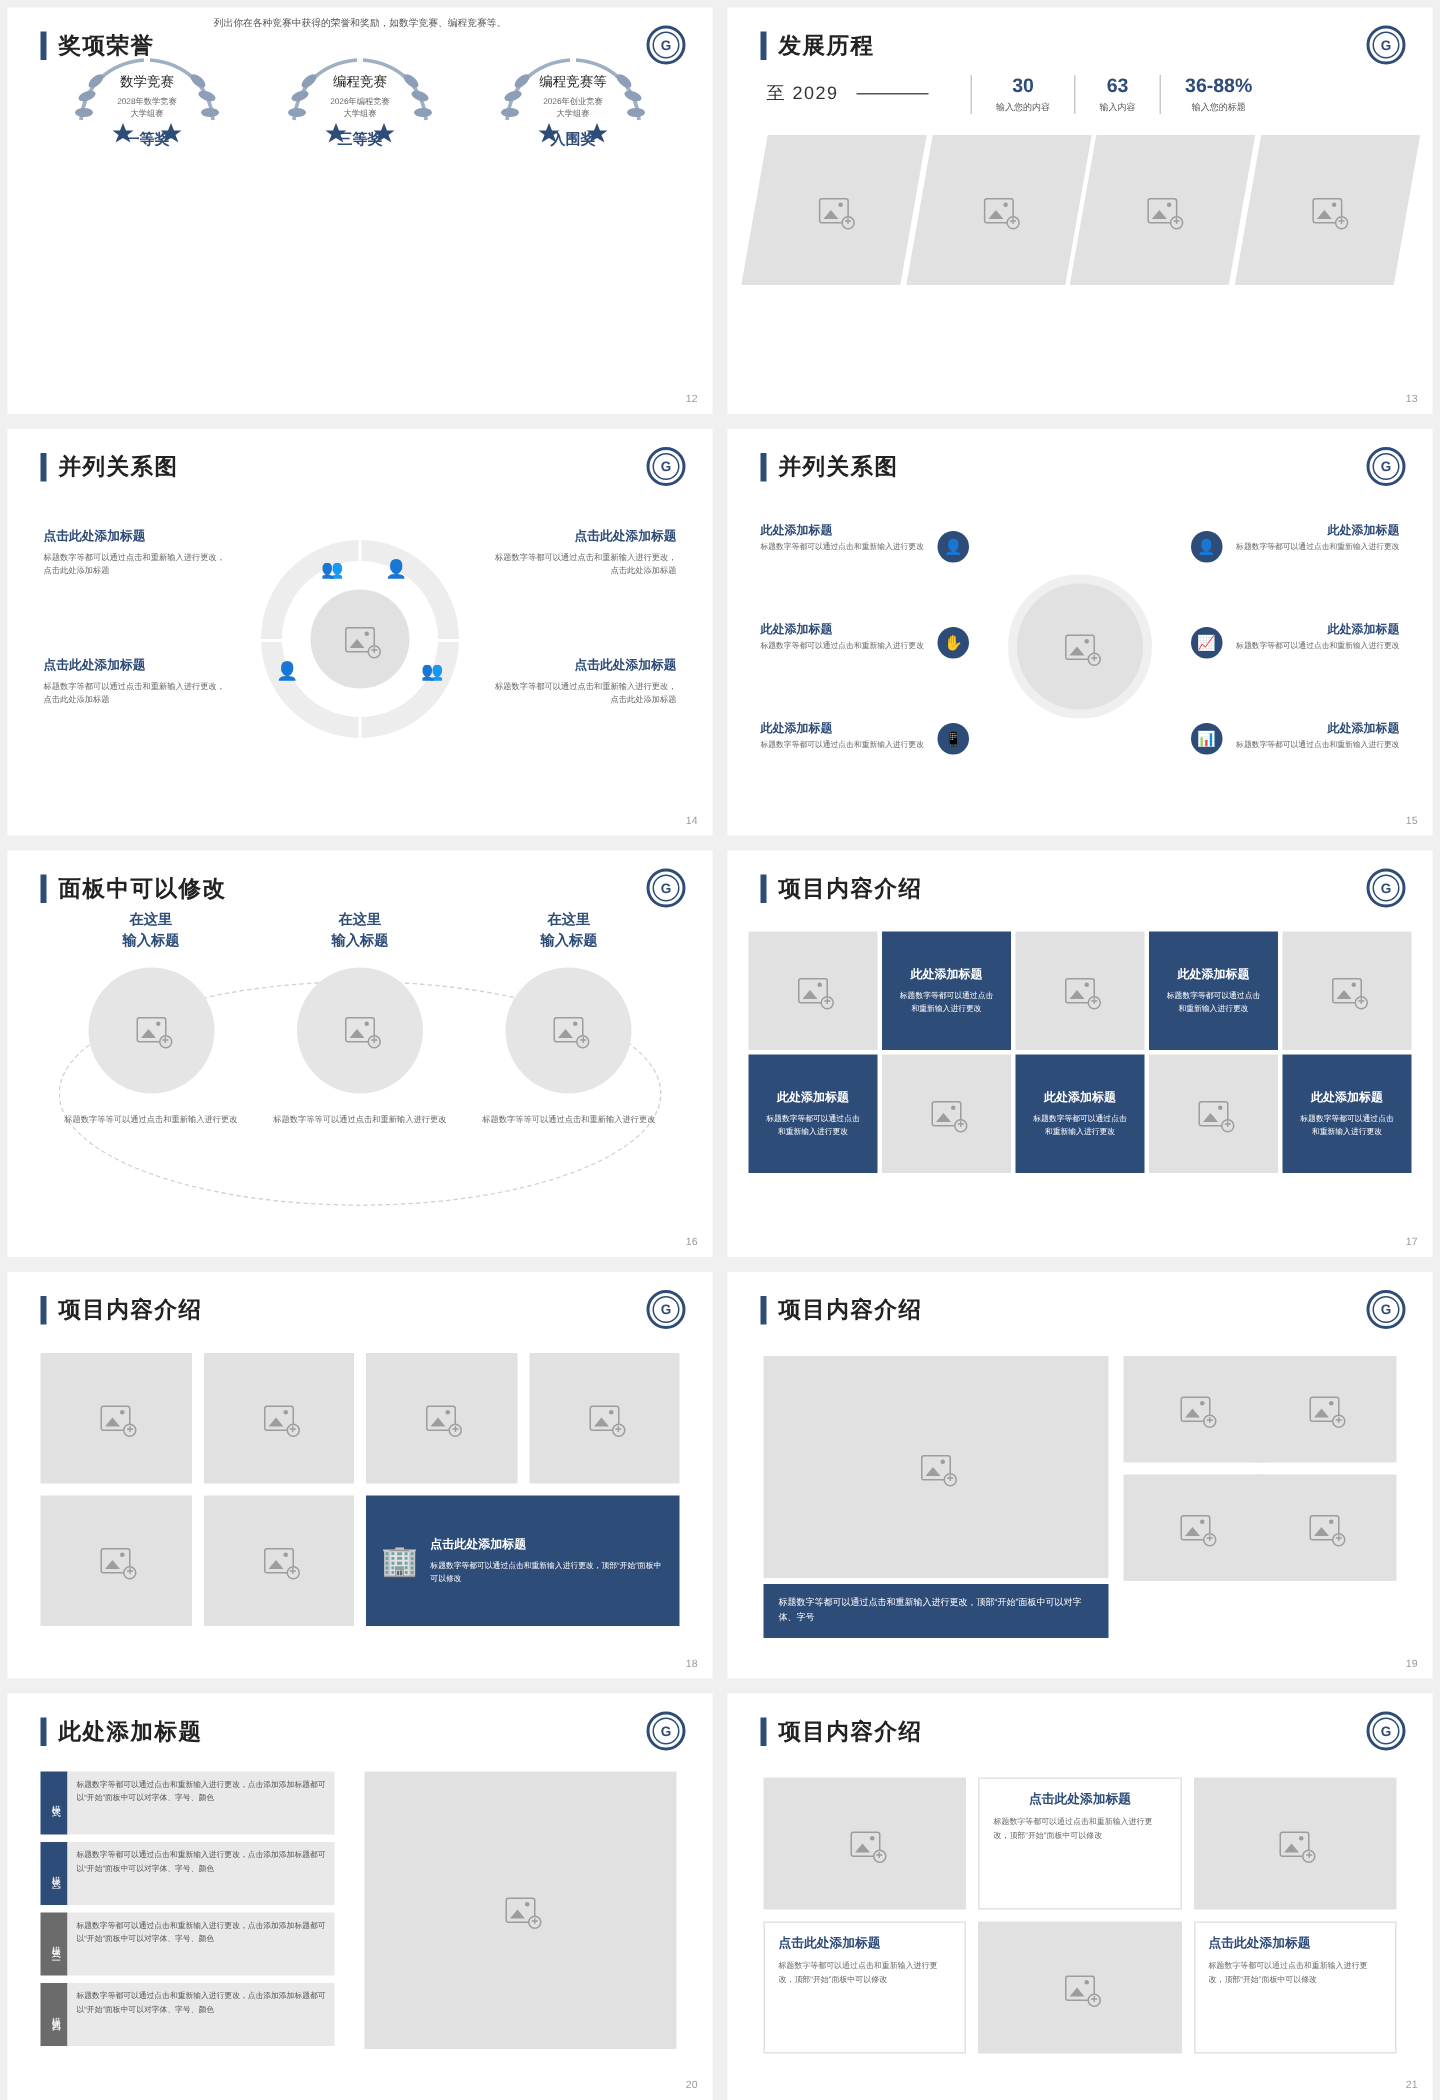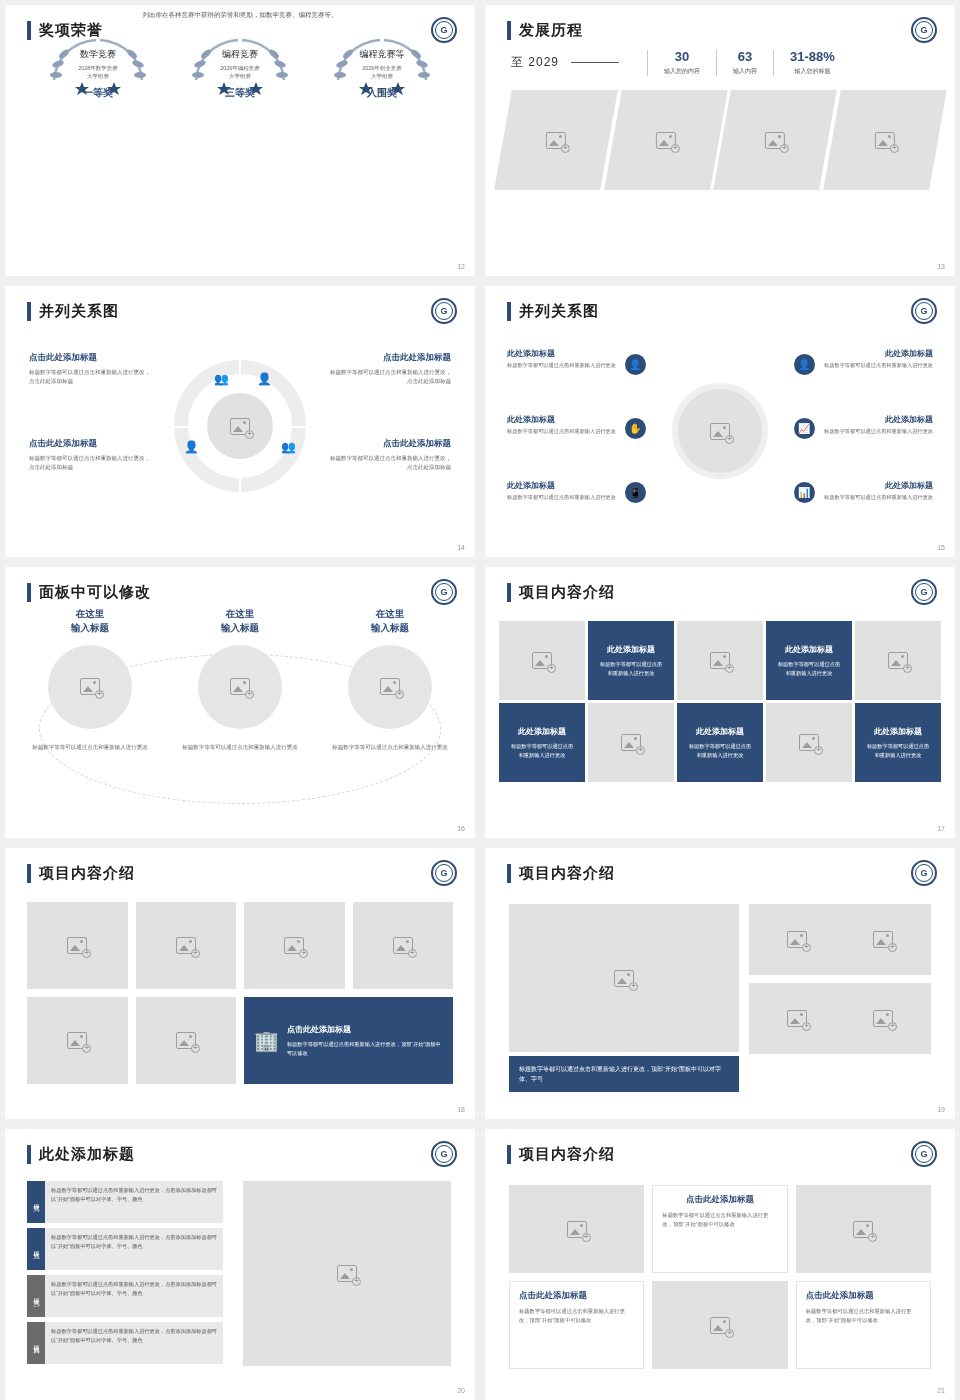--- a/index.html
+++ b/index.html
@@ -267,21 +267,21 @@
         <div class="v">30</div>
         <div class="l">输入您的内容</div>
       </div>
       <div class="sep"></div>
       <div class="st">
         <div class="v">63</div>
         <div class="l">输入内容</div>
       </div>
       <div class="sep"></div>
       <div class="st">
-        <div class="v">31-88%</div>
+        <div class="v">36-88%</div>
         <div class="l">输入您的标题</div>
       </div>
     </div>
 
     <div class="bands">
       <div class="band">
           <div class="phicon">
             <div class="frame"></div>
             <div class="mtn"></div>
             <div class="sun"></div>
@@ -423,21 +423,21 @@
   <div class="slide s16">
     <div class="shdr">
       <div class="bar"></div>
       <div class="ttl">面板中可以修改</div>
     </div>
     <div class="logo">
         <div class="inner">G</div>
       </div>
 
     <div class="dash"></div>
-    <div class="cols" style="position:relative;justify-content:space-between;">
+    <div class="cols" style="position:relative;">
       <div class="col">
         <div class="ch" style="white-space:pre-line">在这里
 输入标题</div>
         <div class="bigcirc ph">
             <div class="phicon">
               <div class="frame"></div>
               <div class="mtn"></div>
               <div class="sun"></div>
               <div class="plus">+</div>
             </div>

